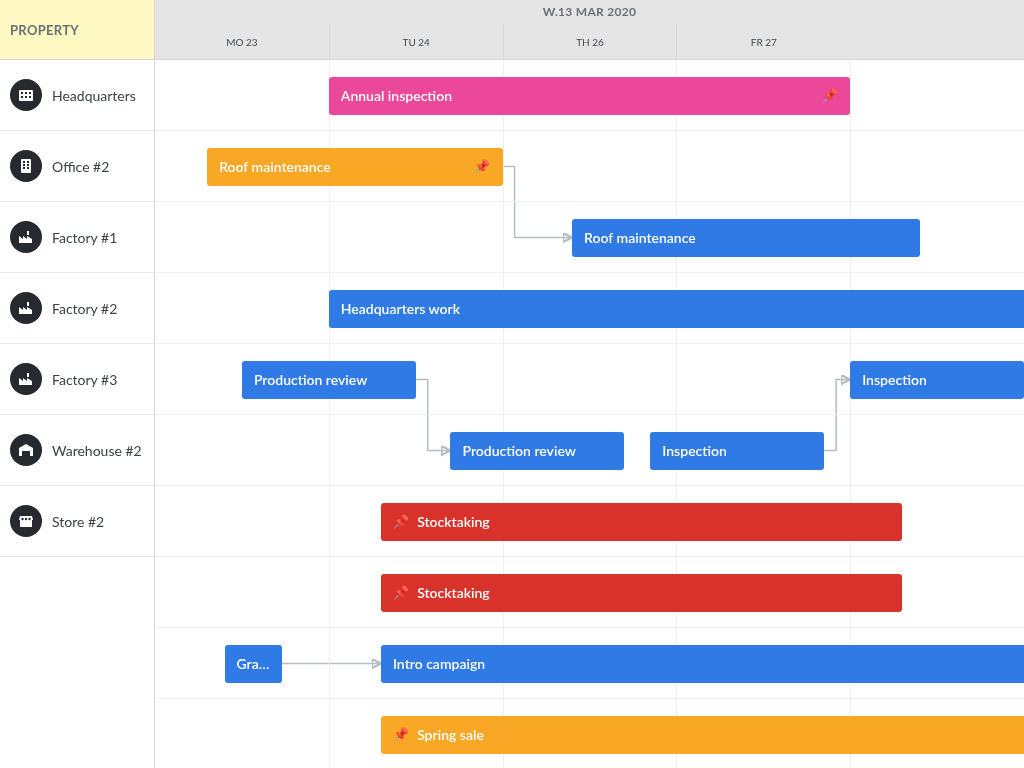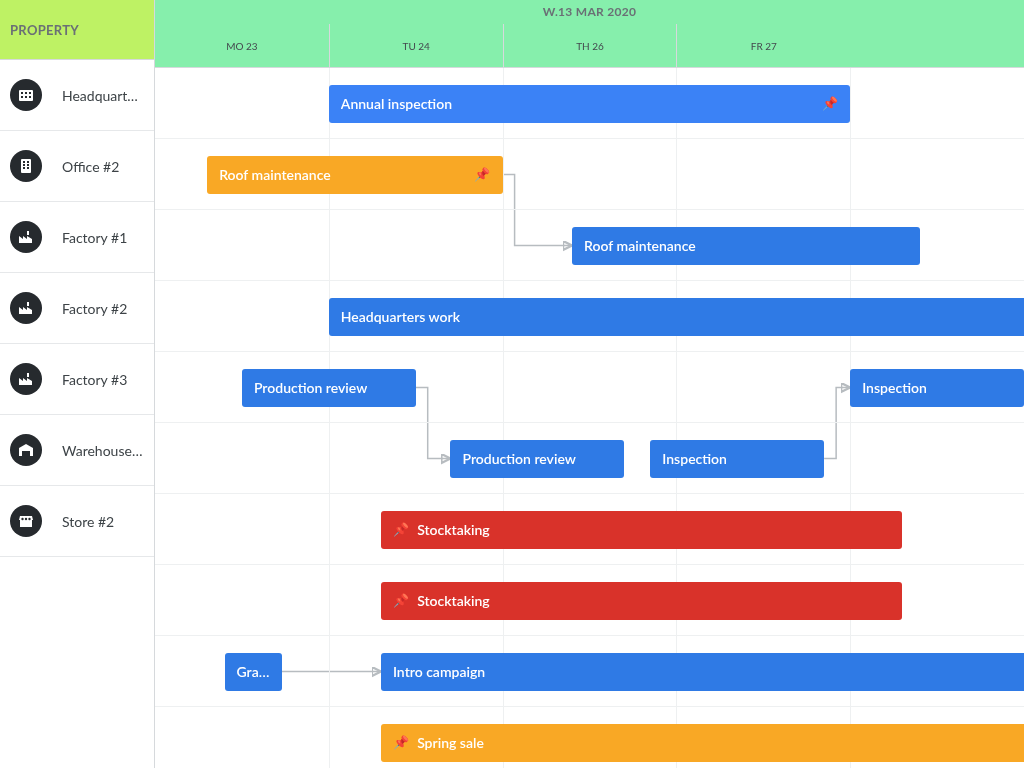--- a/index.html
+++ b/index.html
@@ -23,37 +23,37 @@
 
   
   .sidebar {
     border-right: 1px solid #d6d9dc;
     background: #fff;
     display: flex;
     flex-direction: column;
   }
   .sidebar-header {
     height: 60px;
-    background: #bef264;
+    background: #fef9c3;
     border-bottom: 1px solid #d6d9dc;
     display: flex;
     align-items: center;
     padding-left: 10px;
     font-size: 13px;
     font-weight: 700;
     letter-spacing: .3px;
     color: #6a7075;
   }
   .prop-row {
     height: 71px;
     border-bottom: 1px solid #e6e8ea;
     display: flex;
     align-items: center;
     padding: 0 10px;
-    gap: 20px;
+    gap: 10px;
     cursor: pointer;
     white-space: nowrap;
   }
   .prop-icon {
     width: 32px; height: 32px;
     border-radius: 50%;
     background: #262a2e;
     display: flex;
     align-items: center;
     justify-content: center;
@@ -67,22 +67,22 @@
     text-overflow: ellipsis;
   }
 
   
   .timeline {
     display: flex;
     flex-direction: column;
     overflow: hidden;
   }
   .tl-header {
-    height: 68px;
-    background: #86efac;
+    height: 60px;
+    background: #e5e5e5;
     border-bottom: 1px solid #d6d9dc;
     display: flex;
     flex-direction: column;
   }
   .tl-title {
     height: 24px;
     line-height: 24px;
     text-align: center;
     font-size: 12px;
     font-weight: 700;
@@ -260,21 +260,21 @@
         <div class="lane" style="top: 0px;"></div>
         <div class="lane" style="top: 71px;"></div>
         <div class="lane" style="top: 142px;"></div>
         <div class="lane" style="top: 213px;"></div>
         <div class="lane" style="top: 284px;"></div>
         <div class="lane" style="top: 355px;"></div>
         <div class="lane" style="top: 426px;"></div>
         <div class="lane" style="top: 497px;"></div>
         <div class="lane" style="top: 568px;"></div>
         <div class="lane" style="top: 639px;"></div>
-        <div class="task" id="t-hq-inspect" style="left: 173.8px; width: 521.4px; top: 16.5px; background: #3b82f6;">
+        <div class="task" id="t-hq-inspect" style="left: 173.8px; width: 521.4px; top: 16.5px; background: #ec4899;">
           <span class="task-label">Annual inspection</span>
           <span class="pin-right">📌</span>
         </div>
         <div class="task" id="t-off1-roof" style="left: 52.14px; width: 295.46px; top: 87.5px; background: rgb(249, 168, 37);">
           <span class="task-label">Roof maintenance</span>
           <span class="pin-right">📌</span>
         </div>
         <div class="task" id="t-off2-roof" style="left: 417.12px; width: 347.6px; top: 158.5px; background: rgb(47, 122, 229);">
           <span class="task-label">Roof maintenance</span>
         </div>

